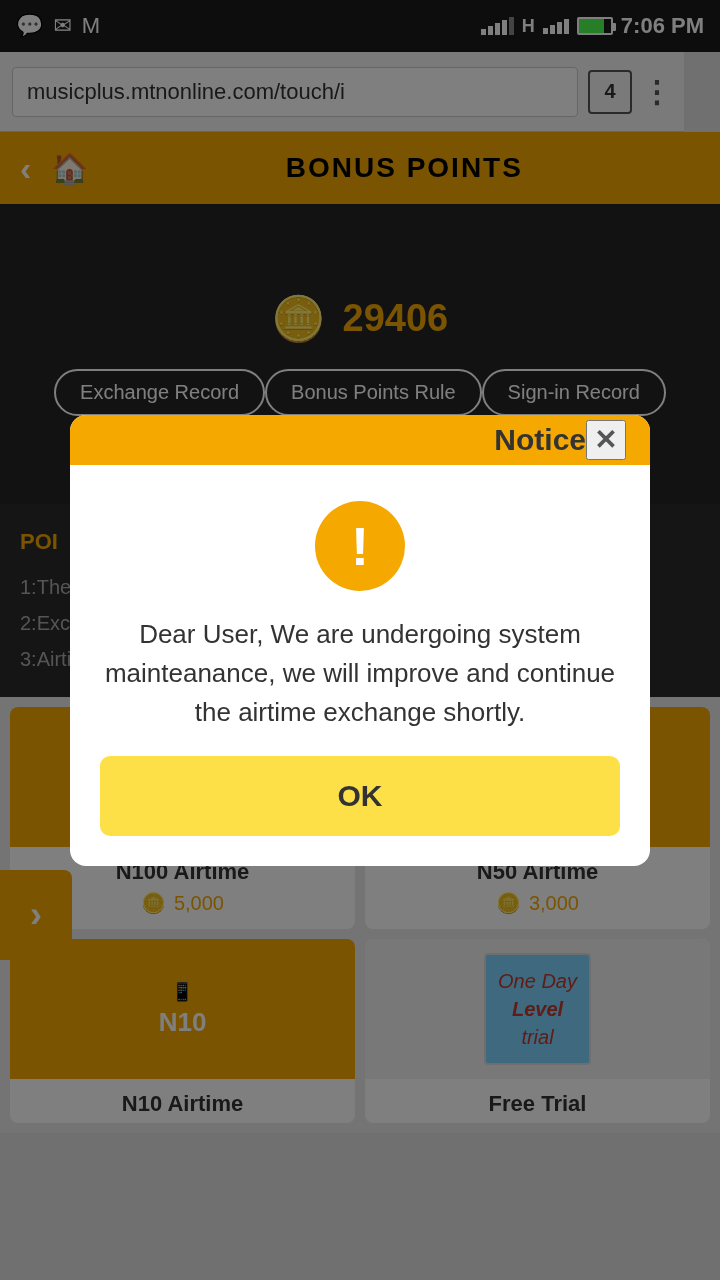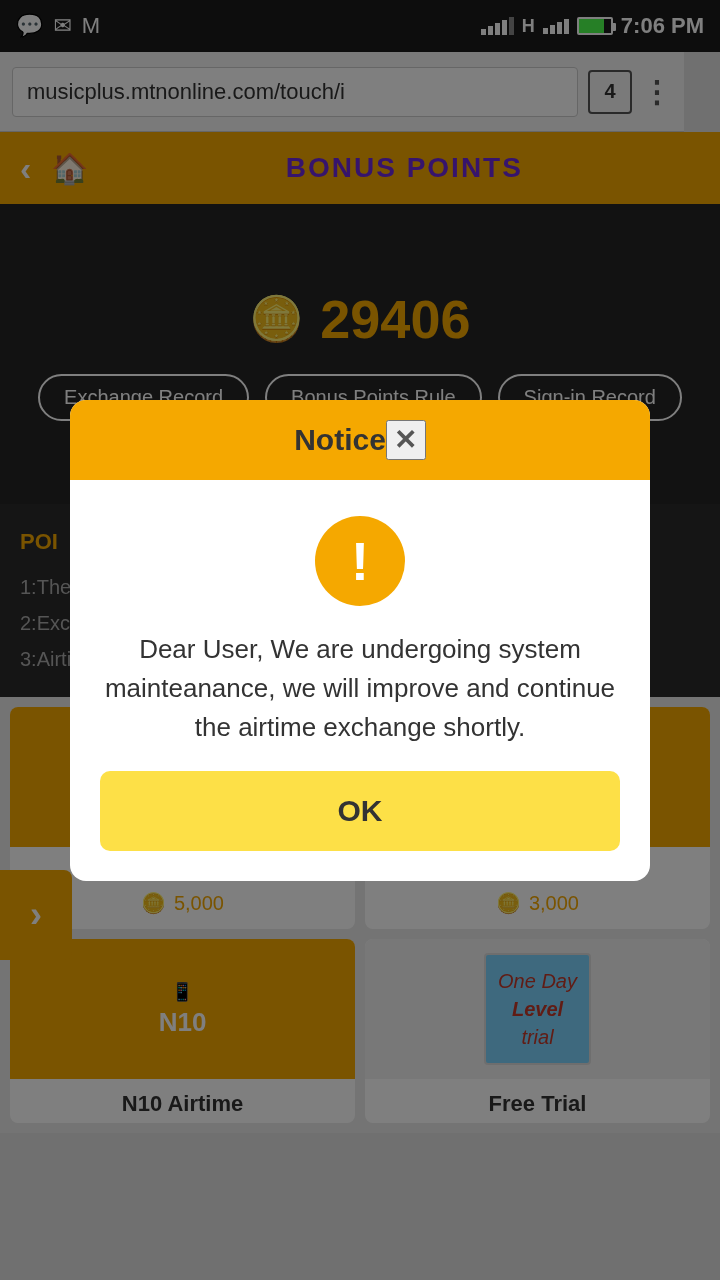--- a/index.html
+++ b/index.html
@@ -68,21 +68,21 @@
       width: 720px;
       height: 72px;
       background: #f5a800;
       display: flex;
       align-items: center;
       padding: 0 20px;
       gap: 20px;
     }
     .nav-back { color: white; font-size: 34px; font-weight: bold; cursor: pointer; }
     .nav-home { color: white; font-size: 30px; }
-    .nav-title { flex: 1; text-align: center; color: #6d28d9; font-size: 28px; font-weight: bold; letter-spacing: 2px; }
+    .nav-title { flex: 1; text-align: center; color: #000000; font-size: 28px; font-weight: bold; letter-spacing: 2px; }
 
     
     .hero {
       width: 720px;
       height: 300px;
       background: linear-gradient(rgba(0,0,0,0.5), rgba(0,0,0,0.5)), #3a3a3a;
       position: relative;
       display: flex;
       flex-direction: column;
       align-items: center;
@@ -91,22 +91,22 @@
     }
     .hero-bg {
       position: absolute;
       top: 0; left: 0; right: 0; bottom: 0;
       background: #2a2a2a;
       opacity: 0.7;
     }
     .hero-content { position: relative; z-index: 1; display: flex; flex-direction: column; align-items: center; gap: 24px; }
     .points-display { display: flex; align-items: center; gap: 16px; }
     .coin-icon { font-size: 44px; }
-    .points-number { color: #f5a800; font-size: 54px; font-weight: bold; }
-    .hero-buttons { display: flex; gap: 16px; }
+    .points-number { color: #f5a800; font-size: 38px; font-weight: bold; }
+    .hero-buttons { display: flex; }
     .hero-btn {
       padding: 10px 24px;
       border: 2px solid white;
       border-radius: 30px;
       color: white;
       font-size: 20px;
       background: transparent;
       cursor: pointer;
     }
 
@@ -190,24 +190,24 @@
       z-index: 1000;
     }
     .modal {
       width: 580px;
       background: white;
       border-radius: 16px;
       overflow: hidden;
     }
     .modal-header {
       background: #f5a800;
-      padding: 20px 24px;
-      display: flex;
-      align-items: center;
-      justify-content: center;
+      padding: 5px 24px;
+      display: flex;
+      align-items: center;
+      justify-content: flex-end;
     }
     .modal-title { font-size: 30px; font-weight: bold; color: #333; }
     .modal-close {
       width: 40px;
       height: 40px;
       display: flex;
       align-items: center;
       justify-content: center;
       font-size: 28px;
       color: #555;

